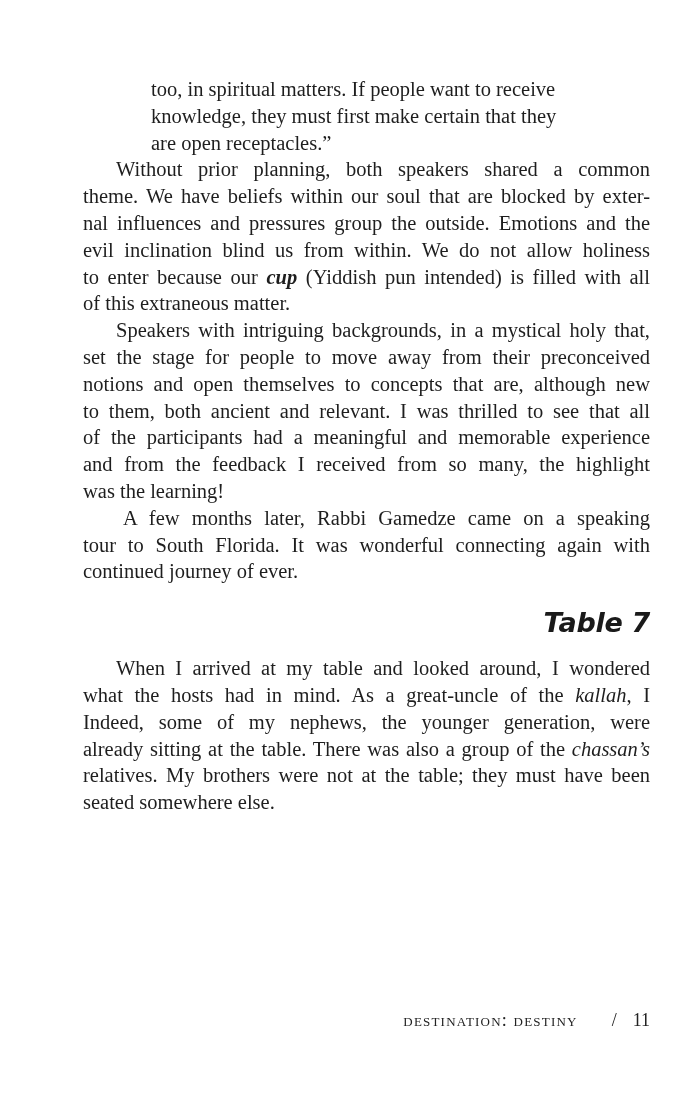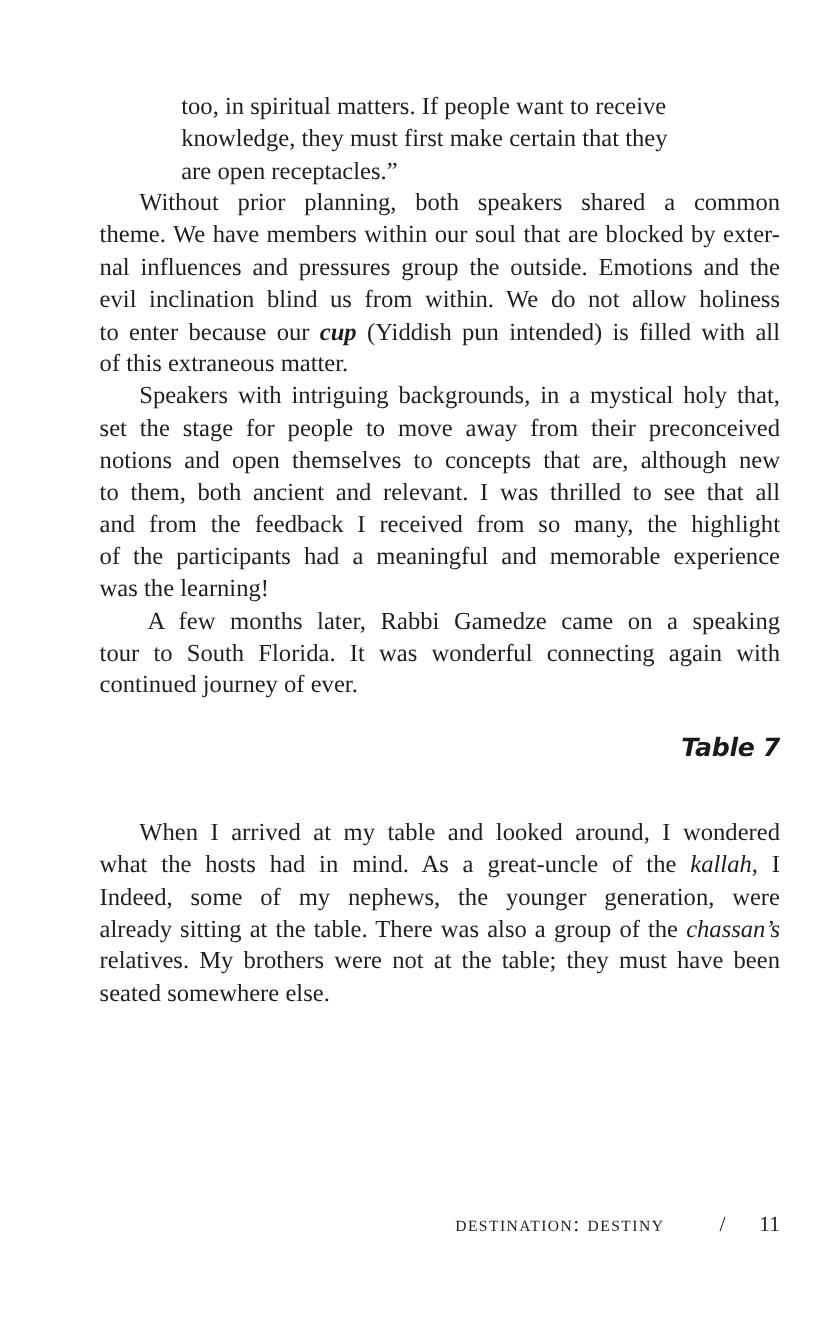--- a/index.html
+++ b/index.html
@@ -8,54 +8,54 @@
   .page { position: absolute; left: 83px; top: 76px; width: 567px; }
   .line { display: block; font-size: 20.5px; line-height: 26.8px; height: 26.8px;
           white-space: nowrap; text-align: justify; text-align-last: justify; }
   .line.last { text-align-last: left; }
   .quote { margin-left: 68px; width: 432px; }
   .quote .line { text-align-last: left; }
   .indent { padding-left: 33px; }
   .indent2 { padding-left: 40px; }
   em { font-style: italic; }
   .heading { font-family: "DejaVu Sans", "Liberation Sans", sans-serif; font-weight: bold;
-             font-style: italic; font-size: 21px; text-align: right; height: 28px; line-height: 28px;
-             margin-top: 24px; margin-bottom: 44px; color: #1a1a1a; letter-spacing: -0.3px; }
+             font-style: italic; font-size: 27px; text-align: right; height: 28px; line-height: 28px;
+             margin-top: 24px; margin-bottom: 18px; color: #1a1a1a; letter-spacing: -0.3px; }
   .footer { position: absolute; top: 1010px; right: 50px; font-size: 18px;
-            display: flex; align-items: baseline; gap: 16px; color: #222; }
+            display: flex; align-items: baseline; gap: 4px; color: #222; }
   .footer .title { font-variant: small-caps; letter-spacing: 1.2px; font-size: 18px; text-transform: lowercase; }
   .footer .slash { margin-left: 30px; margin-right: 12px; }
 </style>
 </head>
 <body>
 
 <div class="page">
 
   <div class="quote">
     <span class="line">too, in spiritual matters. If people want to receive</span>
     <span class="line">knowledge, they must first make certain that they</span>
     <span class="line">are open receptacles.”</span>
   </div>
 
   <div>
     <span class="line indent">Without prior planning, both speakers shared a common</span>
-    <span class="line">theme. We have members within our soul that are blocked by exter-</span>
+    <span class="line">theme. We have beliefs within our soul that are blocked by exter-</span>
     <span class="line">nal influences and pressures group the outside. Emotions and the</span>
     <span class="line">evil inclination blind us from within. We do not allow holiness</span>
     <span class="line"><span>to enter because our </span><em style="font-weight:bold">cup</em><span> (Yiddish pun intended) is filled with all</span></span>
     <span class="line last">of this extraneous matter.</span>
   </div>
 
   <div>
     <span class="line indent">Speakers with intriguing backgrounds, in a mystical holy that,</span>
     <span class="line">set the stage for people to move away from their preconceived</span>
     <span class="line">notions and open themselves to concepts that are, although new</span>
     <span class="line">to them, both ancient and relevant.  I was thrilled to see that all</span>
+    <span class="line">of the participants had a meaningful and memorable experience</span>
     <span class="line">and from the feedback I received from so many, the highlight</span>
-    <span class="line">of the participants had a meaningful and memorable experience</span>
     <span class="line last">was the learning!</span>
   </div>
 
   <div>
     <span class="line indent2">A few months later, Rabbi Gamedze came on a speaking</span>
     <span class="line">tour to South Florida. It was wonderful connecting again with</span>
     <span class="line last">continued journey of ever.</span>
   </div>
 
   <div class="heading">Table 7</div>

